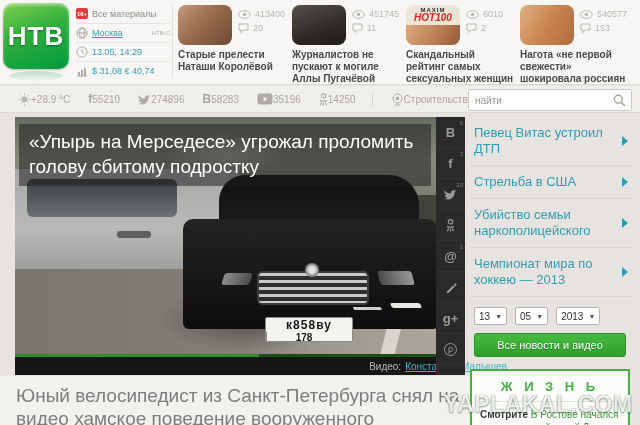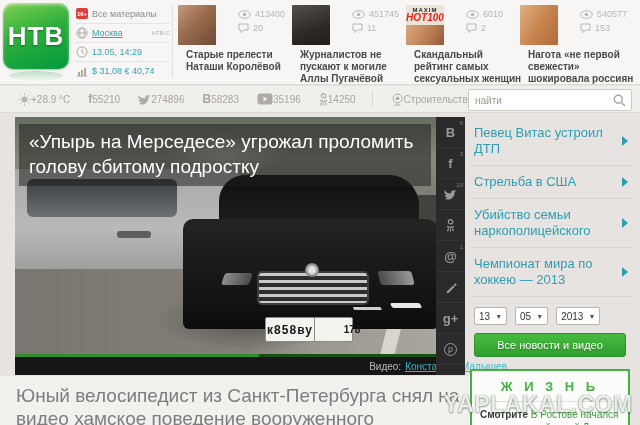--- a/index.html
+++ b/index.html
@@ -24,31 +24,31 @@
   .teal { color:#3aa0b2; text-decoration:none; }
   .teal-u { color:#3aa0b2; text-decoration:underline; }
   .menu-extra { color:#b4b1ad; font-size:6px; margin-left:auto; }
   .age-badge { display:inline-flex; align-items:center; justify-content:center; width:12px; height:11px;
           background:#e23b3b; color:#fff; font-size:6px; font-weight:bold; border-radius:2px; }
   .mini-ic { width:12px; height:12px; flex:0 0 12px; }
   .menu-divider { position:absolute; left:172px; top:6px; height:72px; width:1px; background:#e3e0dc; }
 
   .story { position:absolute; top:5px; width:110px; }
   .s1 { left:178px; } .s2 { left:292px; } .s3 { left:406px; } .s4 { left:520px; }
-  .thumb { position:absolute; left:0; top:0; width:38px; height:40px; border-radius:1px; overflow:hidden; }
+  .thumb { position:absolute; left:0; top:0; width:54px; height:40px; border-radius:8px; overflow:hidden; }
   .t1 { background:linear-gradient(135deg,#c69a7b 0%,#9a6b4d 45%,#6e4a35 100%); }
   .t2 { background:linear-gradient(160deg,#57504a,#2e2a26 60%,#1f1c19); }
   .t3 { background:#ece4d6; text-align:center; }
   .t3 .maxim { display:block; color:#2b2b2b; font-size:6px; font-weight:bold; letter-spacing:1px; margin-top:2px; }
   .t3 .hot { display:block; color:#e8251f; font-size:10px; font-weight:bold; font-style:italic; line-height:10px; }
   .t3:after { content:""; display:block; margin-top:2px; height:22px; background:linear-gradient(120deg,#d9aa80,#b97a50 60%,#8e5537); }
   .t4 { background:linear-gradient(120deg,#e0b184,#c9854f 50%,#b06a3d); }
   .story-stats { position:absolute; left:60px; top:2px; font-size:9px; color:#b9b6b2; }
   .stat-row { display:flex; align-items:center; gap:4px; height:14px; }
-  .story-title { position:absolute; left:8px; top:44px; width:110px; font-size:10px; font-weight:bold; color:#4a4a4a; line-height:12px; }
+  .story-title { position:absolute; left:0; top:44px; width:110px; font-size:10px; font-weight:bold; color:#4a4a4a; line-height:12px; }
 
   
   .statsbar { position:absolute; left:0; top:86px; width:640px; height:27px; background:#f1efec; border-bottom:1px solid #dcd9d5;
           display:flex; align-items:center; color:#a9a5a0; font-size:10px; }
   .sb-item { display:flex; align-items:center; margin-left:18px; white-space:nowrap; }
   .sb-glyph { font-weight:bold; font-size:12px; color:#a9a5a0; }
   .sb-sep { width:1px; height:14px; background:#d7d4d0; margin-left:16px; }
   .sb-camera-text { max-width:92px; overflow:hidden; }
   .search-box { position:absolute; left:468px; top:89px; width:164px; height:22px; background:#fff; border:1px solid #ccc9c5; border-radius:2px; display:flex; align-items:center; }
   .search-box input { flex:1; border:none; outline:none; font-size:10px; color:#555; padding:0 6px; font-family:"Liberation Sans",sans-serif; background:transparent; }
@@ -73,21 +73,21 @@
   .road-line { position:absolute; right:28px; bottom:-8px; width:14px; height:130px; background:#d9d5cc; transform:rotate(14deg); }
   .mercedes { position:absolute; left:168px; top:58px; width:256px; height:176px; }
   .merc-roof { position:absolute; left:36px; top:0; width:200px; height:60px; background:linear-gradient(180deg,#101010,#1f1f1f); border-radius:26px 30px 0 0; }
   .merc-body { position:absolute; left:0; top:44px; width:256px; height:110px; background:linear-gradient(180deg,#232323 0%,#171717 55%,#0d0d0d 100%); border-radius:10px 14px 6px 6px; }
   .merc-grille { position:absolute; left:74px; top:96px; width:112px; height:34px; border:2px solid #3d3d3d; border-radius:5px;
           background:repeating-linear-gradient(180deg,#c9c9c7 0 3px,#2e2e2e 3px 7px); }
   .merc-star { position:absolute; left:122px; top:88px; width:14px; height:14px; border-radius:50%; background:radial-gradient(circle,#e2e2e0 0 30%,#8c8c8a 60%,#555 100%); }
   .merc-light-l { position:absolute; left:40px; top:98px; width:28px; height:12px; background:linear-gradient(90deg,#8e8e8c,#4a4a48); transform:skewX(-18deg); border-radius:3px; }
   .merc-light-r { position:absolute; left:196px; top:96px; width:34px; height:14px; background:linear-gradient(90deg,#4a4a48,#9a9a98); transform:skewX(14deg); border-radius:3px; }
   .merc-drl { position:absolute; left:208px; top:128px; width:30px; height:5px; background:#e8e8e4; border-radius:2px; transform:skewX(24deg); box-shadow:-40px 3px 0 -1px #cfcfc9; }
-  .plate { position:absolute; left:82px; top:142px; width:88px; height:25px; background:#f4f4ee; border:1px solid #8a8a86; border-radius:2px; display:flex; }
+  .plate { position:absolute; left:82px; top:142px; width:88px; height:25px; background:#f4f4ee; border:1px solid #8a8a86; border-radius:2px; display:flex;flex-direction:column; }
   .plate-num { flex:1; display:flex; align-items:center; justify-content:center; color:#17171a; font-size:12px; font-weight:bold; letter-spacing:1px; }
   .plate-region { width:24px; border-left:1px solid #8a8a86; display:flex; align-items:center; justify-content:center; color:#17171a; font-size:10px; font-weight:bold;padding-left:37px; }
   .headline-band { position:absolute; left:4px; top:7px; width:412px; padding:5px 10px 7px;
           background:rgba(28,28,28,.52); color:#fefefe; font-size:19px; line-height:25px; }
   .progress { position:absolute; left:0; bottom:0; width:421px; height:3px; background:#174f15; }
   .progress-fill { width:58%; height:3px; background:#2e8f2a; }
   .credit-row { position:absolute; left:0; top:240px; width:498px; height:18px; display:flex; align-items:center; justify-content:flex-end; gap:4px; padding-right:6px; font-size:10px; }
   .credit-label { color:#b9b9b9; }
   .credit-link { color:#3cb4c6; text-decoration:underline; }
 

